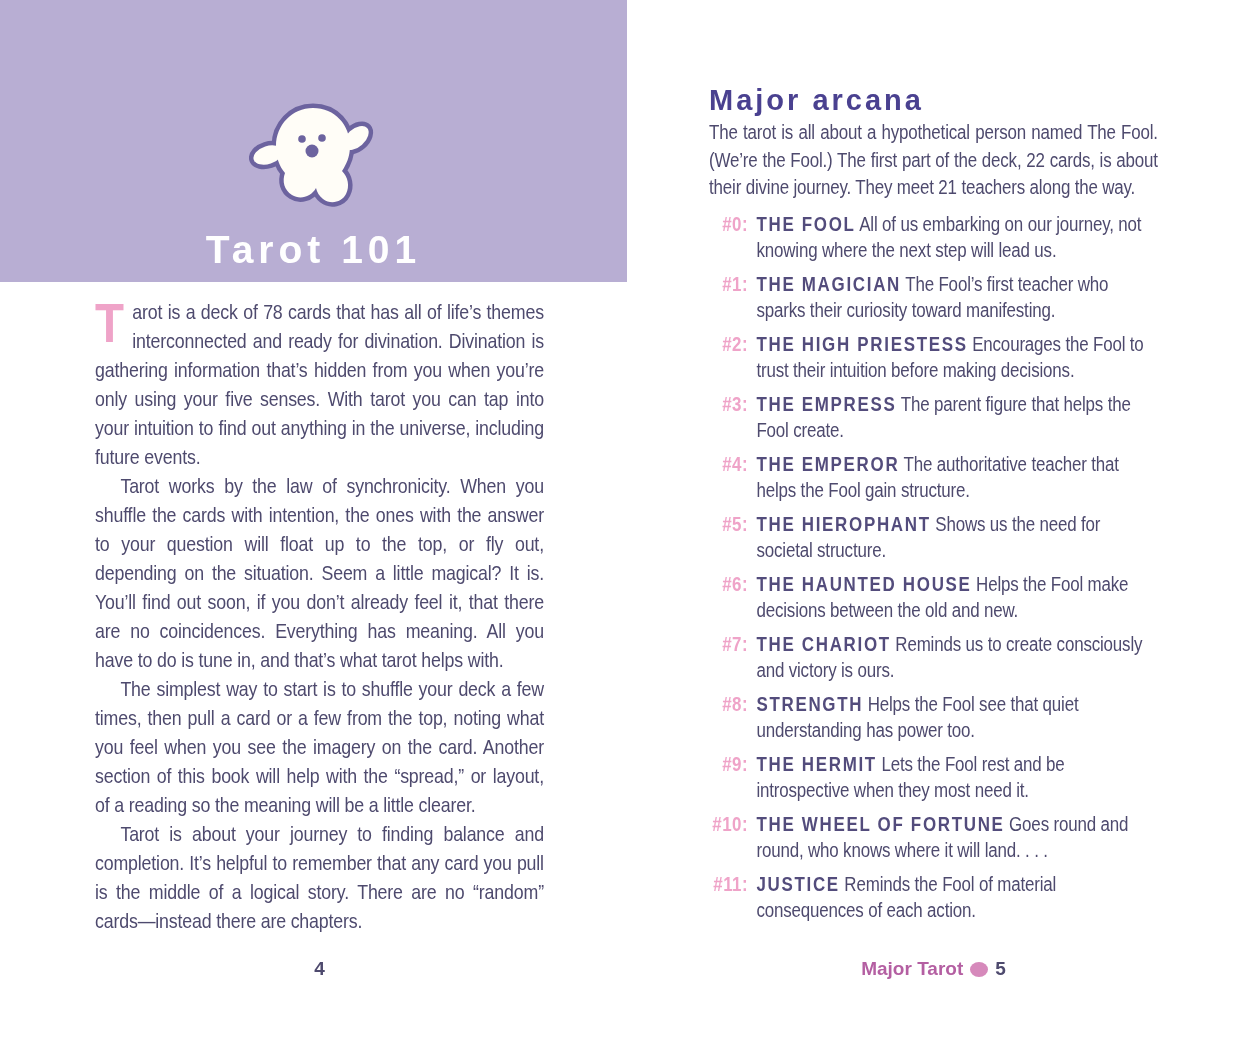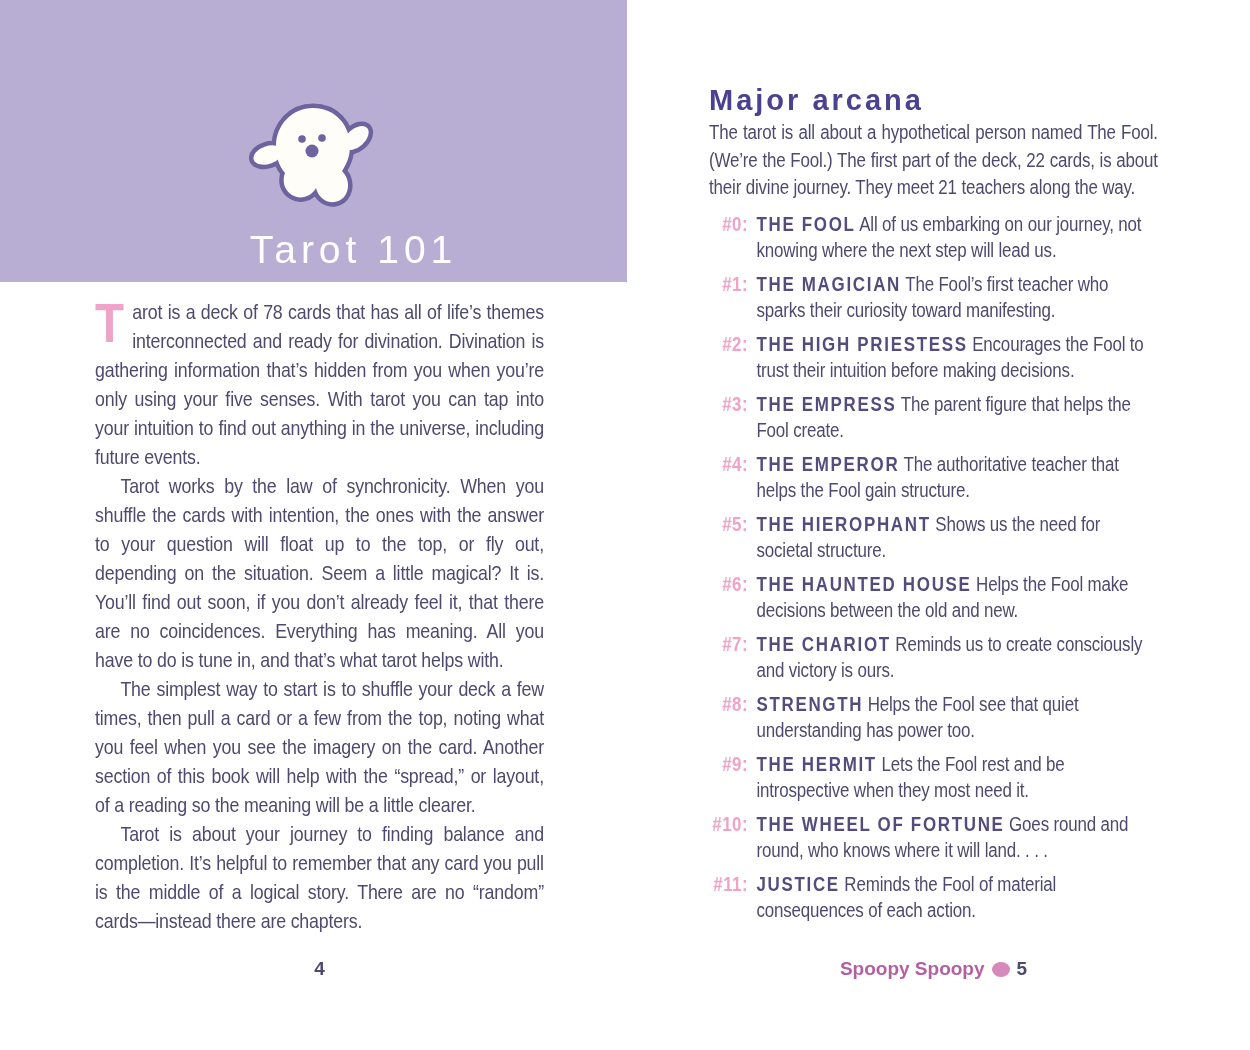--- a/index.html
+++ b/index.html
@@ -18,21 +18,21 @@
   html,body{margin:0;padding:0;background:#ffffff;}
   .spread{
     position:relative;width:1250px;height:1050px;background:#ffffff;
     font-family:"Liberation Sans",sans-serif;overflow:hidden;
   }
   
   .banner{position:absolute;left:0;top:0;width:627px;height:282px;background:var(--banner_bg);}
   .ghost{position:absolute;left:50%;margin-left:-65px;top:96px;width:130px;height:120px;}
   .banner-title{
     position:absolute;left:0;bottom:10px;width:100%;text-align:center;
-    color:var(--title_color);font-size:39px;font-weight:normal;letter-spacing:5px;margin-left:40px;
+    color:var(--title_color);font-size:39px;font-weight:bold;letter-spacing:5px;
   }
   .left-body{
     position:absolute;left:95px;top:297px;width:530px;
     transform:scaleX(0.847);transform-origin:0 0;
     color:var(--body_text);font-size:21px;line-height:29px;
     text-align:justify;letter-spacing:-0.2px;
   }
   .left-body p{margin:0;}
   .left-body p.indent{text-indent:30px;}
   .dropcap{
@@ -166,16 +166,16 @@
   </div>
 
   <div class="card-item">
     <span class="card-num">#11:</span>
     <span class="card-text"><span class="card-name">JUSTICE</span> <span class="card-desc">Reminds the Fool of material consequences of each action.</span></span>
   </div>
 </div>
   </div>
 
   <div class="footer-right">
-    <span class="brand">Spoopy Spoopy</span><span class="blob"></span><span>5</span>
+    <span class="brand">Major Tarot</span><span class="blob"></span><span>5</span>
   </div>
 
 </div>
 
 </body></html>

